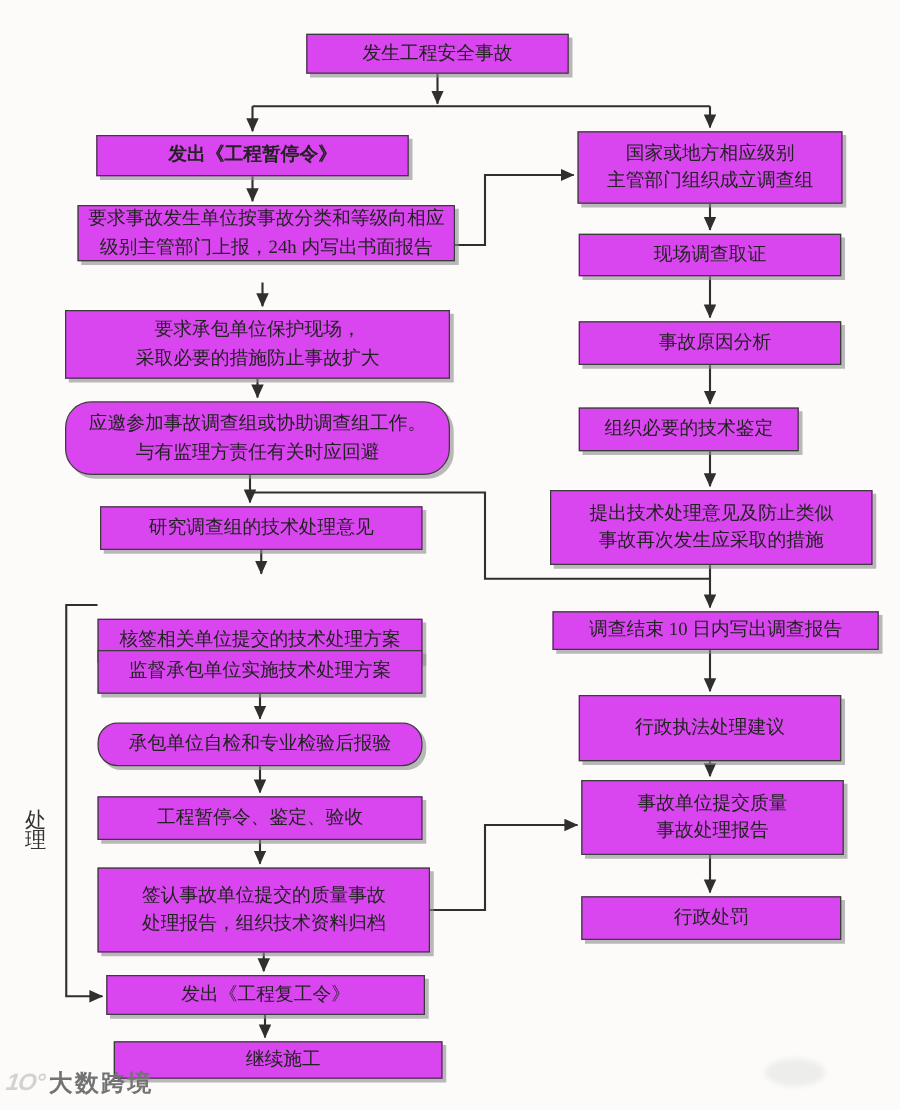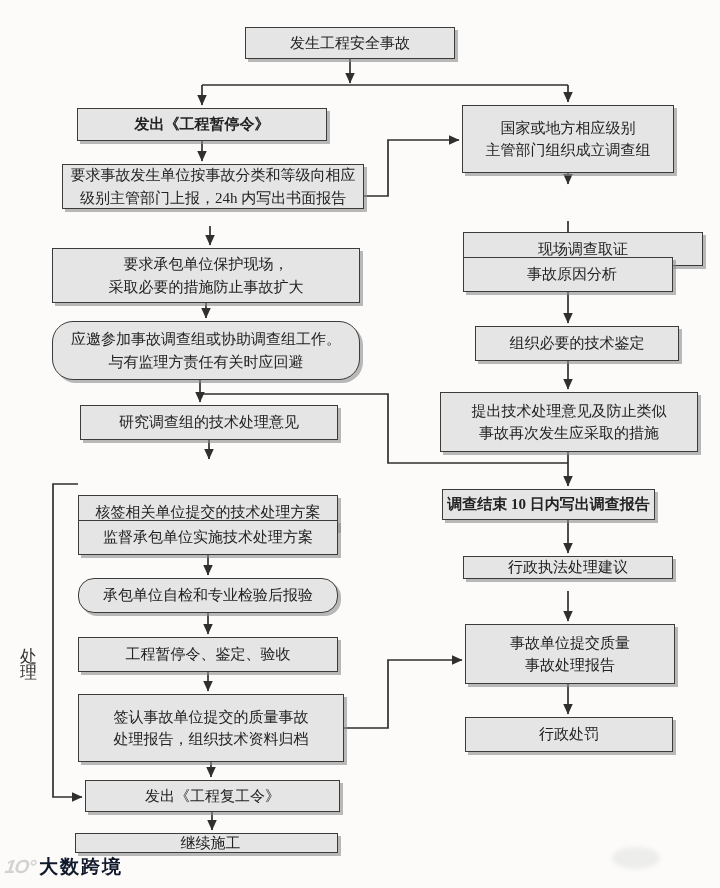--- a/index.html
+++ b/index.html
@@ -9,21 +9,21 @@
     background:#fcfbfa;
     overflow:hidden;
     font-family:"Liberation Serif","DejaVu Serif",serif;
   }
   #wires{position:absolute;left:0;top:0;width:720px;height:888px;}
   .node{
     position:absolute;
     box-sizing:border-box;
     display:flex;align-items:center;justify-content:center;
     text-align:center;white-space:pre-line;
-    background:#e5e5e5;
+    background:#d946ef;
     border:1.5px solid #3b3b3b;
     box-shadow:3px 3px 0 rgba(140,140,140,.6);
     font-size:15px;line-height:1.5;color:#222222;
     padding:1px 4px;
   }
   #side-label{
     position:absolute;left:20px;top:634px;
     display:flex;flex-direction:column;align-items:center;
     font-size:17px;color:#333333;line-height:1.0;
     writing-mode:vertical-rl;text-orientation:upright;
@@ -33,21 +33,21 @@
     position:absolute;left:5px;top:854px;
     display:flex;align-items:center;gap:4px;
     color:#cccccc;font-weight:bold;
     font-family:"Liberation Sans","DejaVu Sans",sans-serif;
     user-select:none;
   }
   #watermark .logo{
     font-size:19px;font-style:italic;letter-spacing:-1px;
     transform:skewX(-8deg);color:#d2d2d2;
   }
-  #watermark .brand{font-size:19px;letter-spacing:2px;color:#0f172a;}
+  #watermark .brand{font-size:19px;letter-spacing:2px;color:#737373;}
   #smudge{
     position:absolute;left:612px;top:847px;width:48px;height:22px;
     background:#ededeb;border-radius:50%;filter:blur(2px);
   }
 </style>
 </head>
 <body>
 
 <div id="stage">
   <svg id="wires" viewBox="0 0 720 888" xmlns="http://www.w3.org/2000/svg">
@@ -97,30 +97,30 @@
       <div class="node" style="left: 52px; top: 321px; width: 308px; height: 59px; border-radius: 21px;">应邀参加事故调查组或协助调查组工作。
 与有监理方责任有关时应回避</div>
       <div class="node" style="left: 80px; top: 405px; width: 258px; height: 35px;">研究调查组的技术处理意见</div>
       <div class="node" style="left: 78px; top: 462px; width: 260px; height: 35px; margin-top: 33px;">核签相关单位提交的技术处理方案</div>
       <div class="node" style="left: 78px; top: 520px; width: 260px; height: 35px;">监督承包单位实施技术处理方案</div>
       <div class="node" style="left: 78px; top: 578px; width: 260px; height: 35px; border-radius: 16px;">承包单位自检和专业检验后报验</div>
       <div class="node" style="left: 78px; top: 637px; width: 260px; height: 35px;">工程暂停令、鉴定、验收</div>
       <div class="node" style="left: 78px; top: 694px; width: 266px; height: 68px;">签认事故单位提交的质量事故
 处理报告，组织技术资料归档</div>
       <div class="node" style="left: 85px; top: 780px; width: 255px; height: 32px;">发出《工程复工令》</div>
-      <div class="node" style="left: 75px; top: 833px; width: 263px; height: 20px; padding-left: 12px;">继续施工</div>
-      <div class="node" style="left: 462px; top: 105px; width: 212px; height: 68px;">国家或地方相应级别
+      <div class="node" style="left: 91px; top: 833px; width: 263px; height: 30px; padding-left: 12px;">继续施工</div>
+      <div class="node" style="left: 462px; top: 105px; width: 212px; height: 58px;">国家或地方相应级别
 主管部门组织成立调查组</div>
-      <div class="node" style="left: 463px; top: 187px; width: 240px; height: 34px; margin-top: 45px;">现场调查取证</div>
+      <div class="node" style="left: 463px; top: 187px; width: 210px; height: 34px;">现场调查取证</div>
       <div class="node" style="left: 463px; top: 257px; width: 210px; height: 35px; padding-left: 12px;">事故原因分析</div>
-      <div class="node" style="left: 463px; top: 326px; width: 204px; height: 35px; margin-left: 12px;">组织必要的技术鉴定</div>
+      <div class="node" style="left: 463px; top: 326px; width: 176px; height: 35px;">组织必要的技术鉴定</div>
       <div class="node" style="left: 440px; top: 392px; width: 258px; height: 60px;">提出技术处理意见及防止类似
 事故再次发生应采取的措施</div>
-      <div class="node" style="left: 442px; top: 489px; width: 213px; height: 31px; font-weight: bold;">调查结束 10 日内写出调查报告</div>
-      <div class="node" style="left: 463px; top: 556px; width: 210px; height: 23px;">行政执法处理建议</div>
+      <div class="node" style="left: 442px; top: 489px; width: 261px; height: 31px;">调查结束 10 日内写出调查报告</div>
+      <div class="node" style="left: 463px; top: 556px; width: 210px; height: 53px;">行政执法处理建议</div>
       <div class="node" style="left: 465px; top: 624px; width: 210px; height: 60px;">事故单位提交质量
 事故处理报告</div>
       <div class="node" style="left: 465px; top: 717px; width: 208px; height: 35px;">行政处罚</div>
     </div>
 
   <div id="side-label">处理</div>
 
   <div id="watermark">
     <span class="logo">1O°</span>
     <span class="brand">大数跨境</span>

